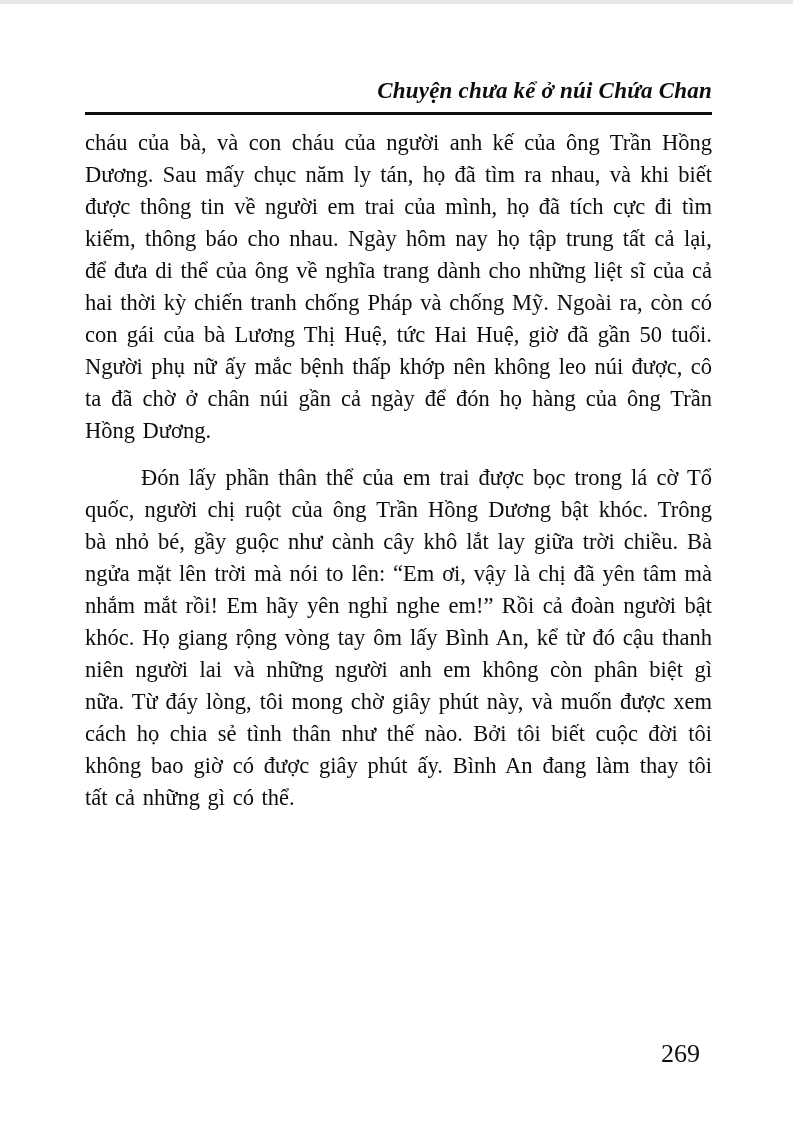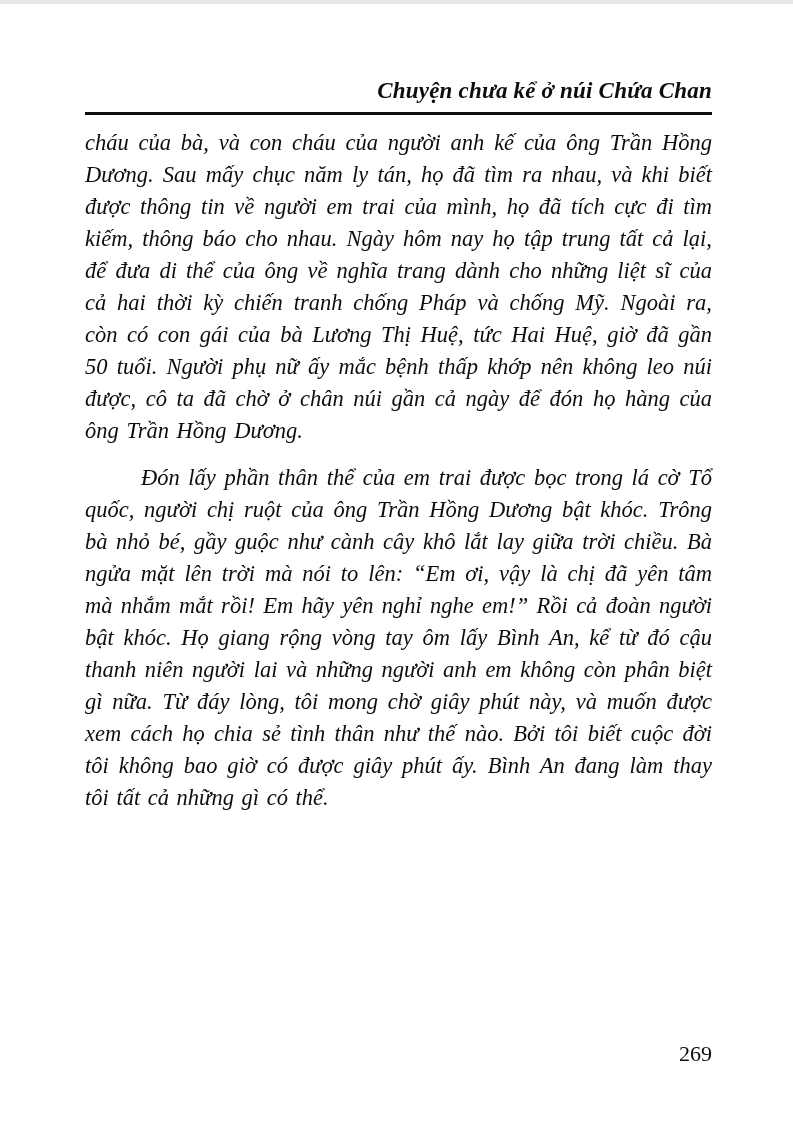--- a/index.html
+++ b/index.html
@@ -28,38 +28,37 @@
     letter-spacing: 0.2px;
   }
   .header-rule {
     border: 0;
     border-top: 3px solid #0d0d0d;
     margin: 6px 0 0 0;
     height: 0;
   }
   .body-text {
     margin-top: 12px;
-    font-style: italic;
   }
   .body-text p {
     margin: 0 0 15px 0;
     font-size: 22.5px;
     line-height: 32px;
     text-align: justify;
     text-justify: inter-word;
     word-spacing: 2px;
   }
   .body-text p.indent {
     text-indent: 56px;
   }
   .page-number {
     position: absolute;
     top: 1036px;
-    right: 81px;
-    font-size: 22px;
+    right: 93px;
+    font-size: 26px;
     line-height: 28px;
     color: #0d0d0d;
   }
 </style>
 </head>
 <body>
 
 <div class="page">
 
   <div class="running-header">Chuyện chưa kể ở núi Chứa Chan</div>

